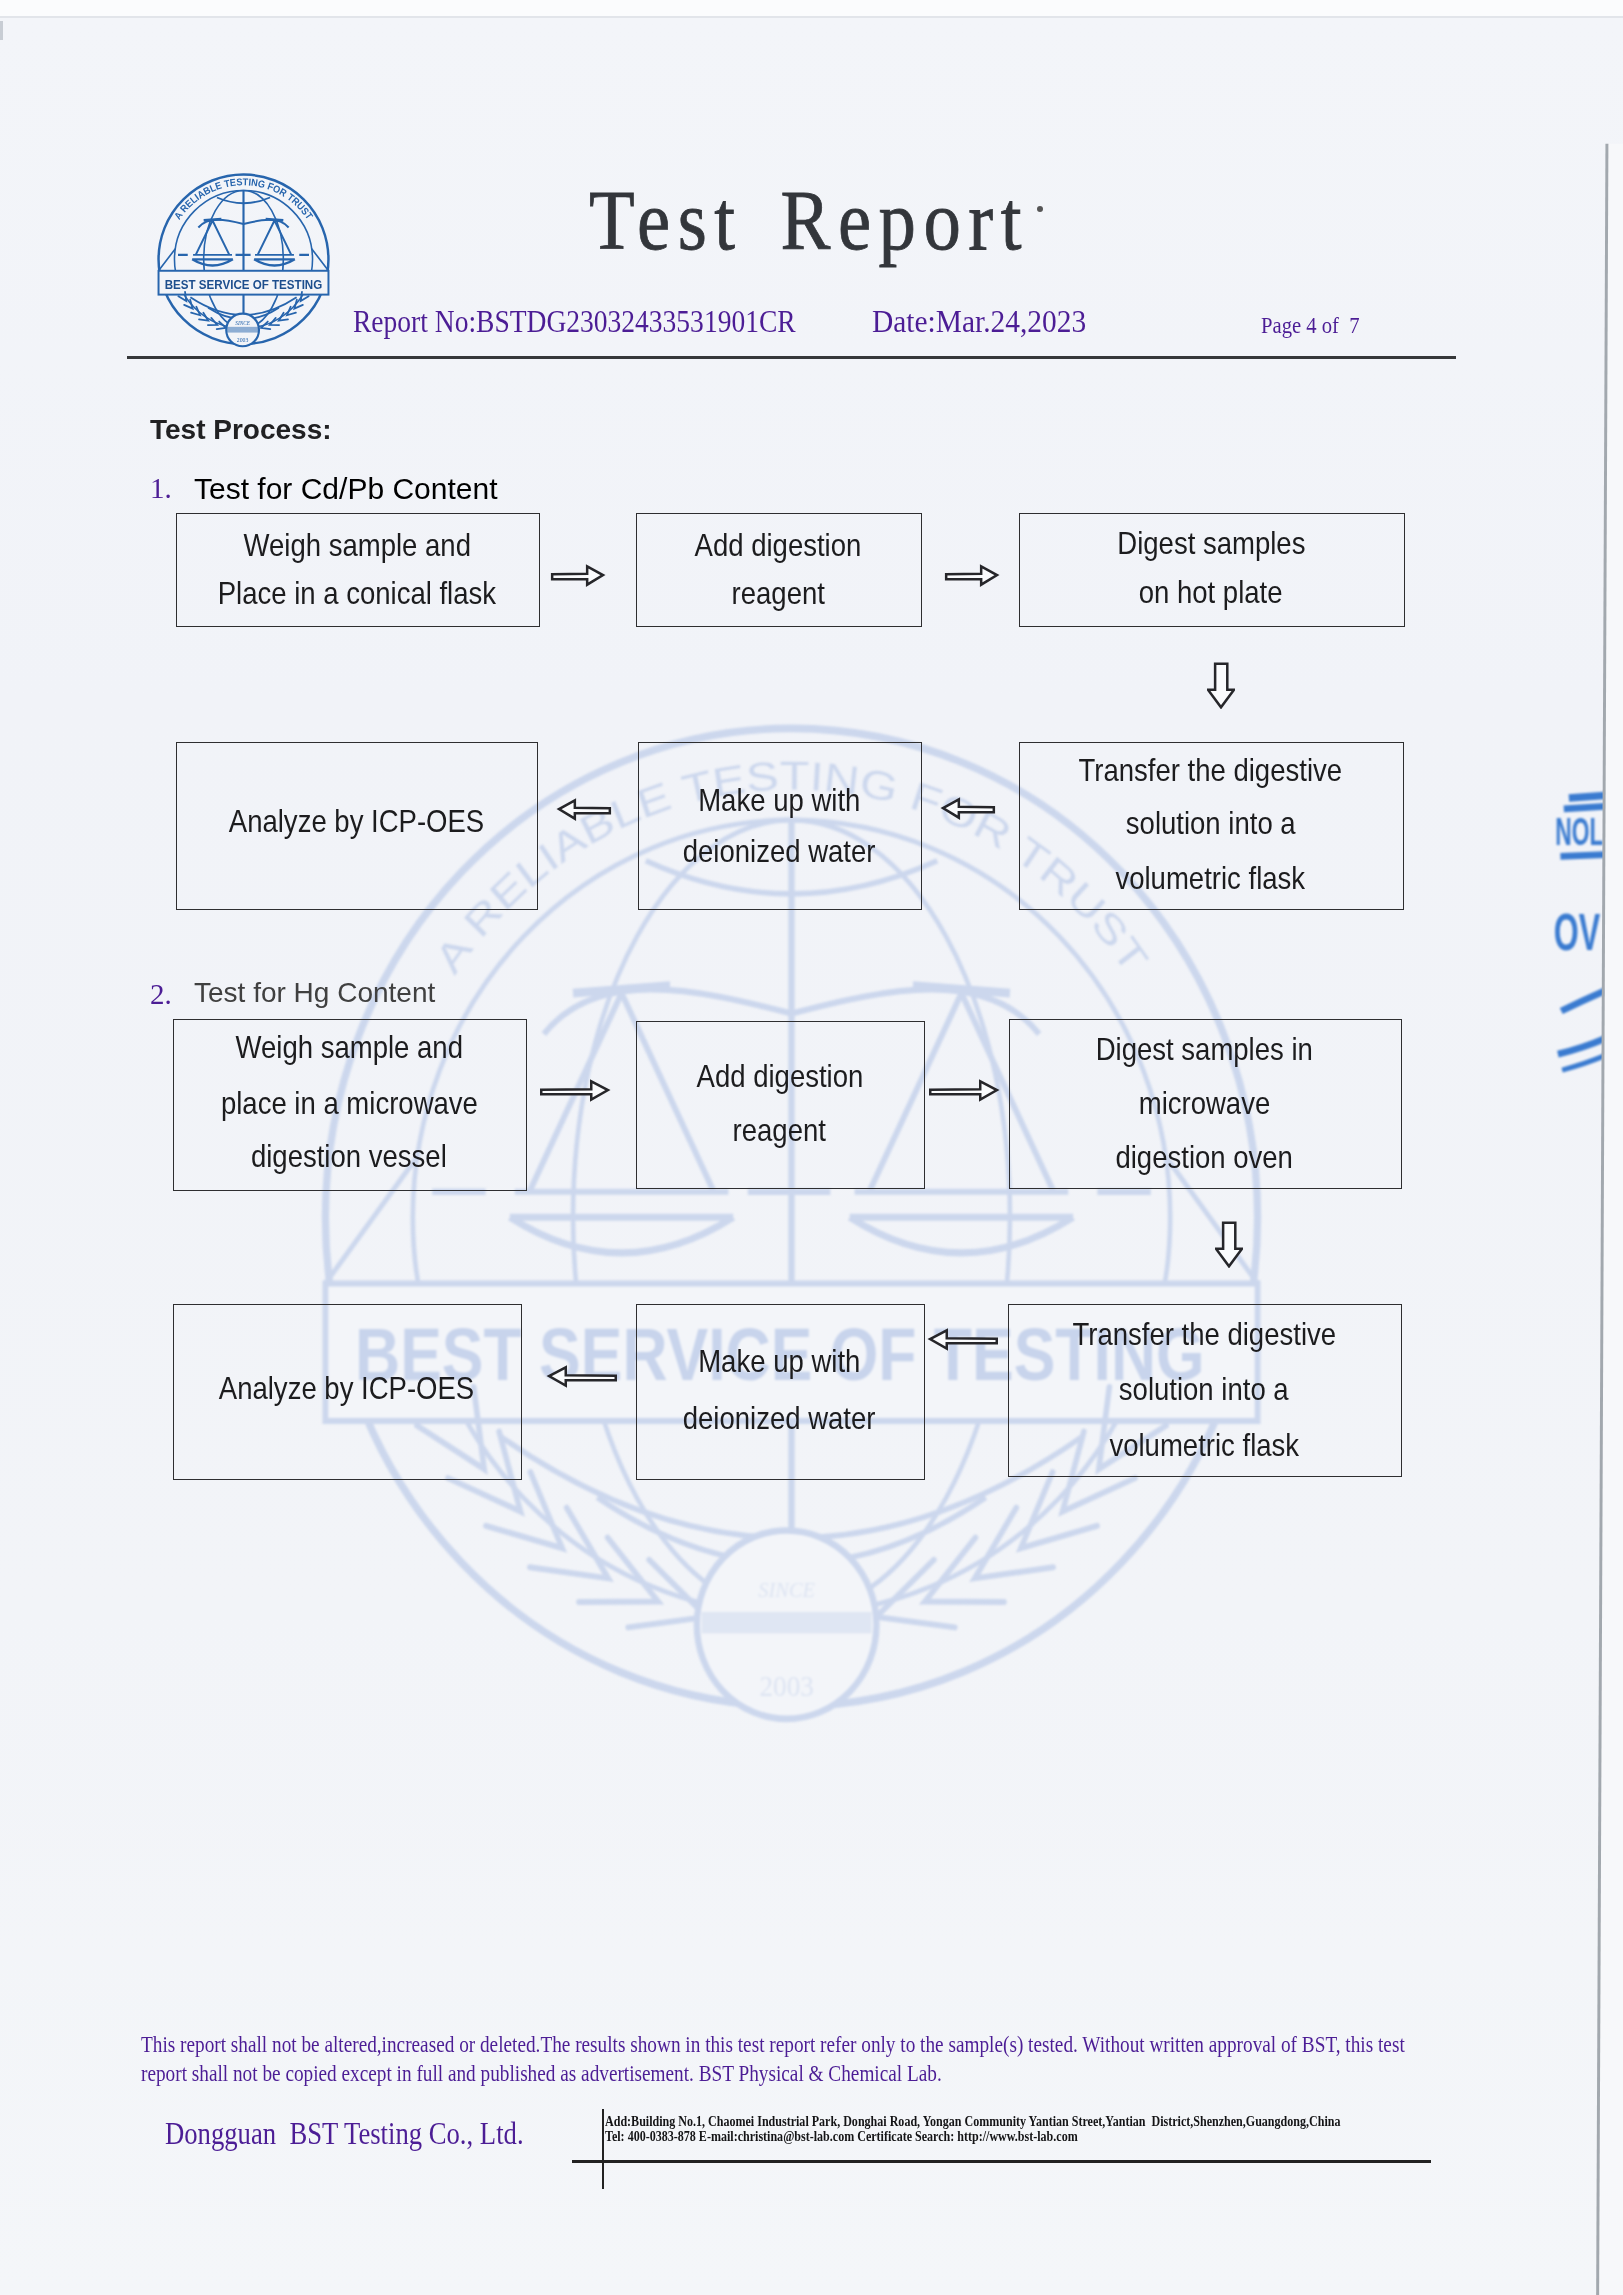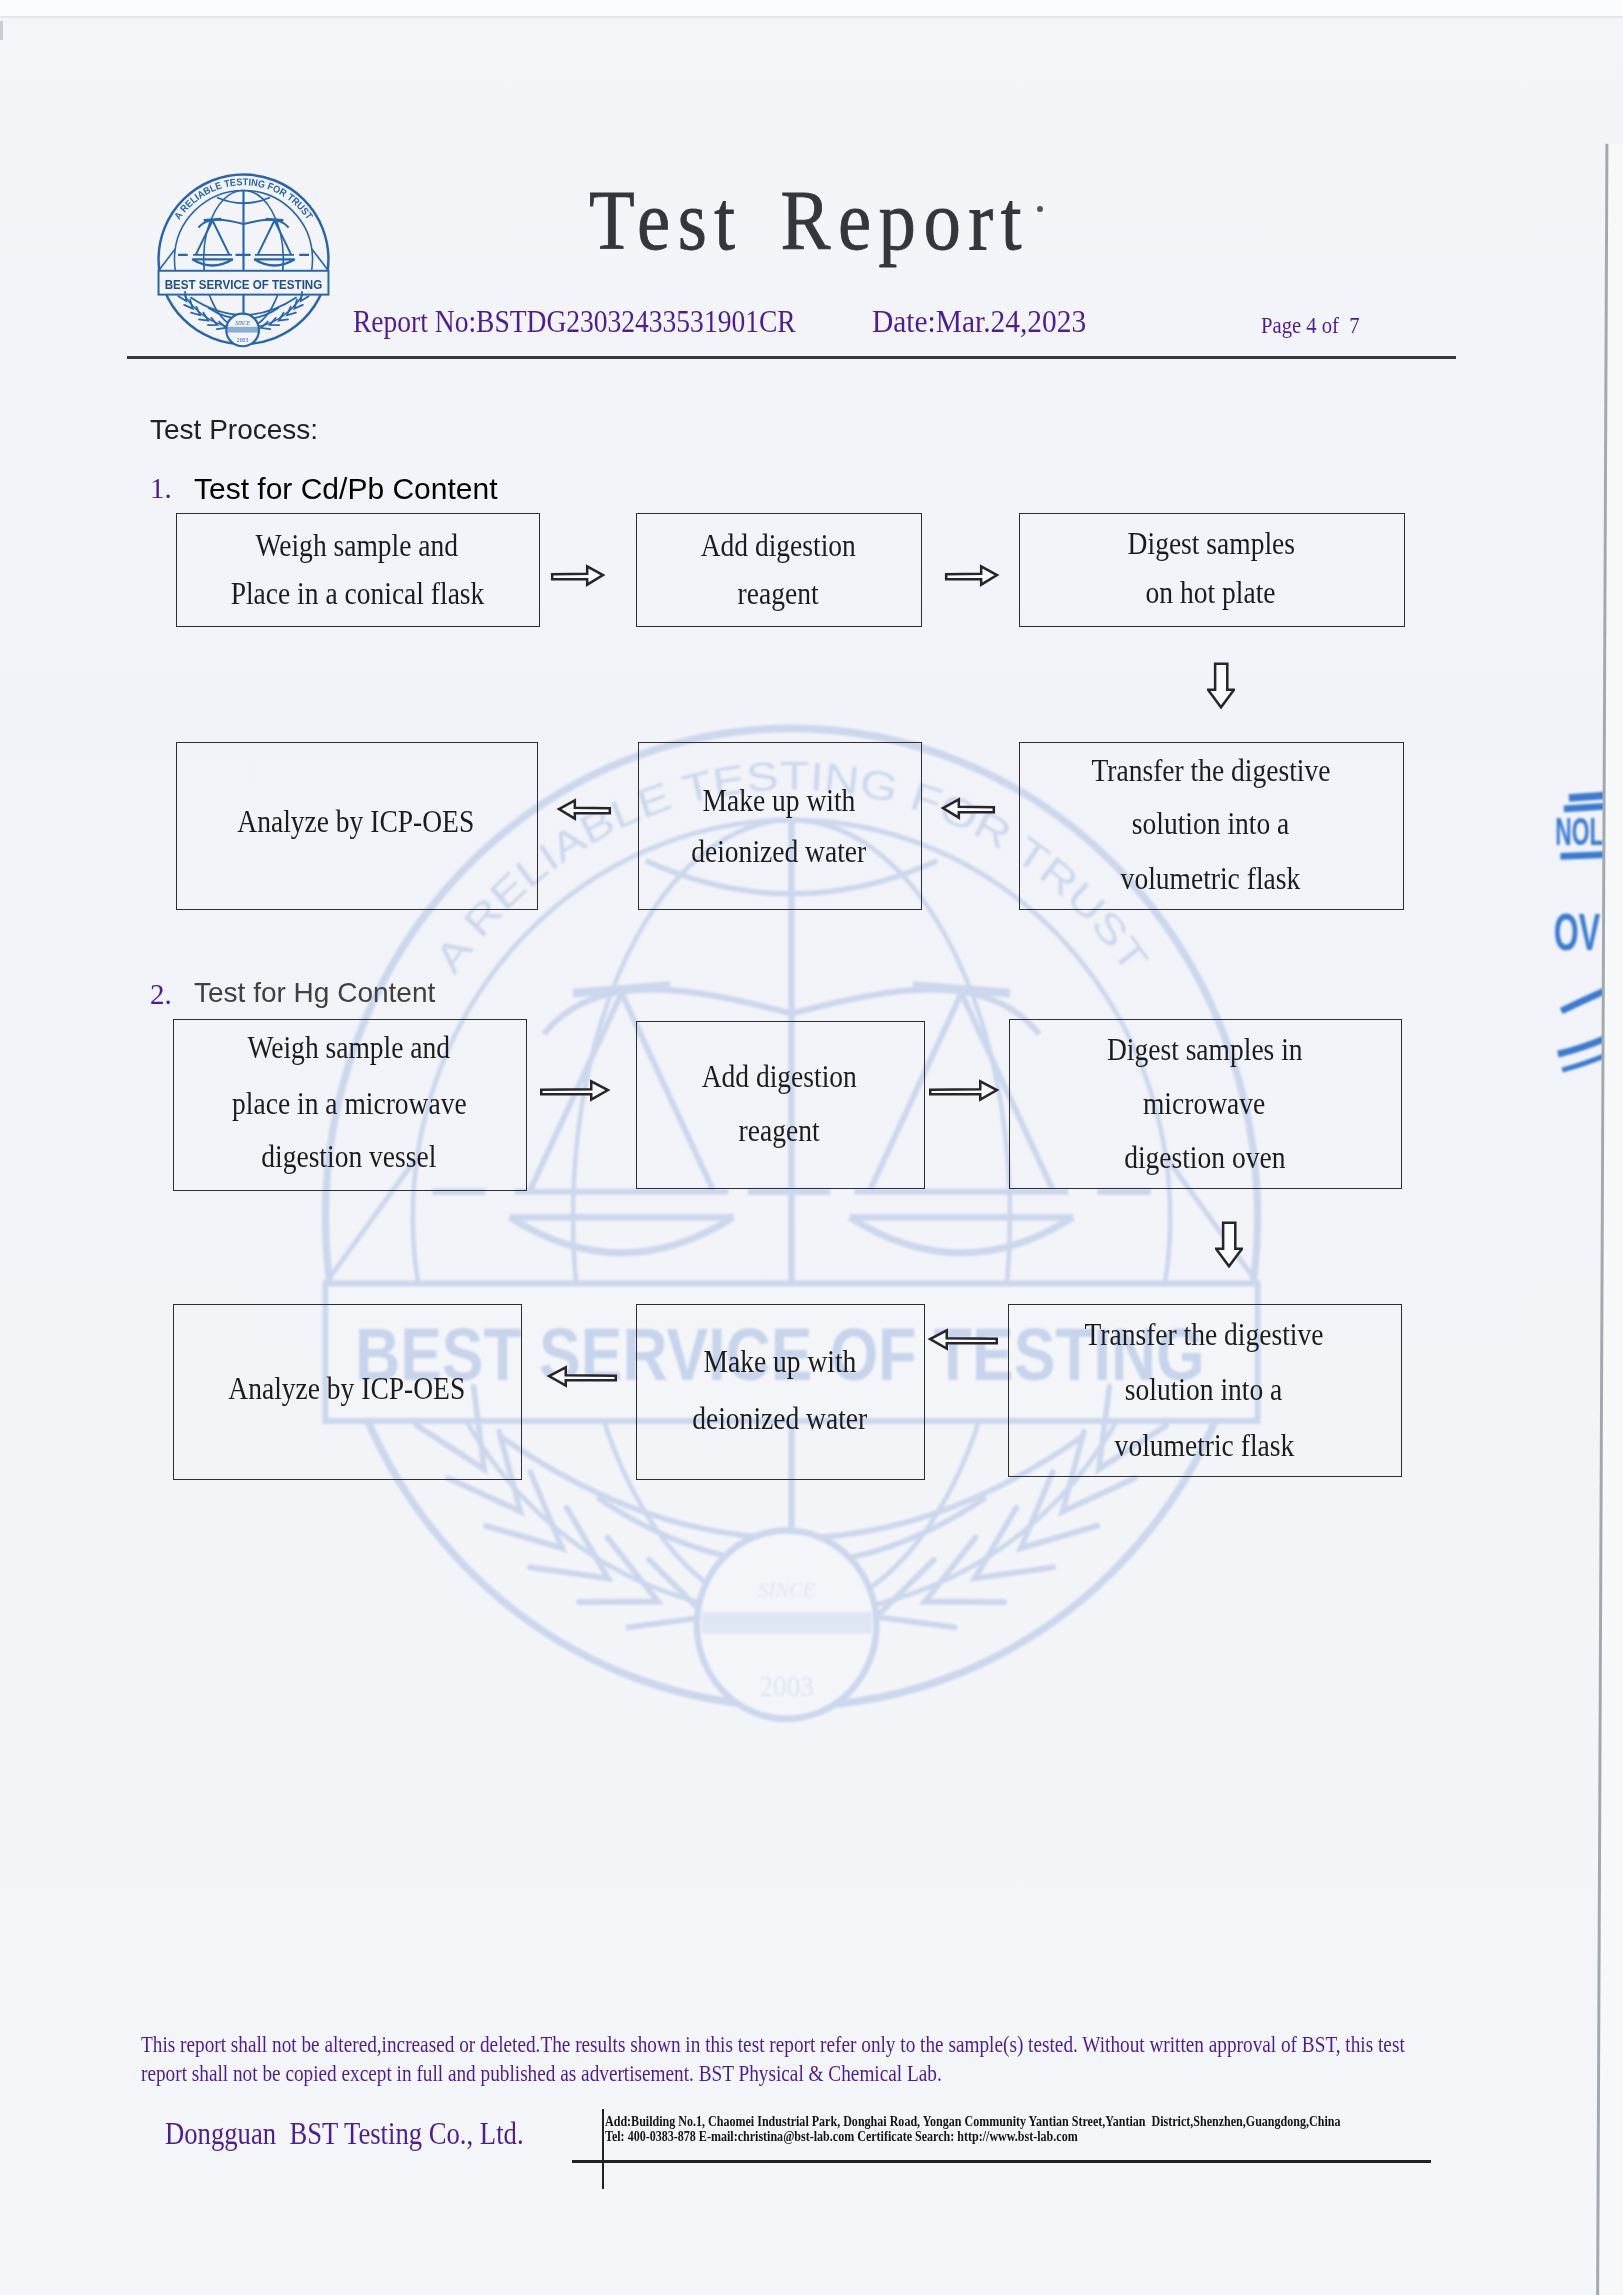--- a/index.html
+++ b/index.html
@@ -4,21 +4,21 @@
 <style>
 html,body{margin:0;padding:0}
 body{width:1623px;height:2295px;position:relative;overflow:hidden;background:#fbfcfd;
  font-family:"Liberation Sans",sans-serif}
 #page{position:absolute;left:0;top:16px;width:1623px;height:2279px;background:linear-gradient(180deg,#f3f5f9 0%,#f1f3f8 30%,#f2f4f8 70%,#f4f6f9 100%)}
 .abs{position:absolute}
 .arw{filter:blur(0.3px)}
 .serif{font-family:"Liberation Serif",serif;color:#4c1d95}
 .cx{display:inline-block;transform:scaleX(0.86);transform-origin:0 50%;white-space:pre}
 .cc{display:inline-block;transform:scaleX(0.86);transform-origin:50% 50%;white-space:pre}
-.boxline{position:absolute;left:0;width:100%;text-align:center;font-family:Liberation Serif, serif;
+.boxline{position:absolute;left:0;width:100%;text-align:center;font-family:Liberation Sans, sans-serif;
  color:#1c1c1e;font-size:32px;line-height:32px}
 .fbox{position:absolute;border:1.7px solid #2e2e30;filter:blur(0.3px)}
 .title{font-family:"Liberation Serif",serif;color:#33363b;font-size:85px;line-height:85px;
  display:inline-block;letter-spacing:8.5px;word-spacing:13.5px;white-space:pre;-webkit-text-stroke:0.8px #33363b;transform:scaleX(0.88);transform-origin:0 50%}
 </style>
 </head>
 <body>
 <div id="page"></div>
 <div class="abs" style="left:0;top:16px;width:1623px;height:1.7px;background:#e2e5ea"></div>
 <div class="abs" style="left:0;top:21px;width:2.5px;height:18.6px;background:#c8cdd4"></div>
@@ -177,21 +177,21 @@
 </svg>
 
 <div class="abs" style="left:589px;top:178px"><span class="title">Test Report</span></div>
 <div class="abs" style="left:1037px;top:206px;width:6px;height:6px;background:#555;border-radius:50%"></div>
 
 <div class="abs serif" style="left:353px;top:305px;font-size:32px;line-height:32px"><span class="cx">Report No:BSTDG23032433531901CR</span></div>
 <div class="abs serif" style="left:872px;top:305px;font-size:32px;line-height:32px"><span class="cx" style="transform:scaleX(0.92)">Date:Mar.24,2023</span></div>
 <div class="abs serif" style="left:1261px;top:309px;font-size:24px;line-height:32px"><span class="cx">Page 4 of  7</span></div>
 <div class="abs" style="left:127px;top:356px;width:1329px;height:2.5px;background:#36383a"></div>
 
-<div class="abs" style="left:150px;top:416px;font-size:28px;line-height:28px;font-weight:normal;color:#212123">Test Process:</div>
+<div class="abs" style="left:150px;top:416px;font-size:28px;line-height:28px;font-weight:bold;color:#212123">Test Process:</div>
 <div class="abs serif" style="left:150px;top:474px;font-size:29px;line-height:29px">1.</div>
 <div class="abs" style="left:194px;top:474px;font-size:30px;line-height:30px;color:#000000">Test for Cd/Pb Content</div>
 <div class="abs serif" style="left:150px;top:980px;font-size:29px;line-height:29px">2.</div>
 <div class="abs" style="left:194px;top:979px;font-size:28px;line-height:28px;color:#404040">Test for Hg Content</div>
 
 <div class="fbox" id="b11" style="left:176px;top:513px;width:362px;height:112px"></div>
 <div class="fbox" id="b12" style="left:636px;top:513px;width:284px;height:112px"></div>
 <div class="fbox" id="b13" style="left:1019px;top:513px;width:384px;height:112px"></div>
 
 <div class="fbox" id="b21" style="left:176px;top:742px;width:360px;height:166px"></div>

